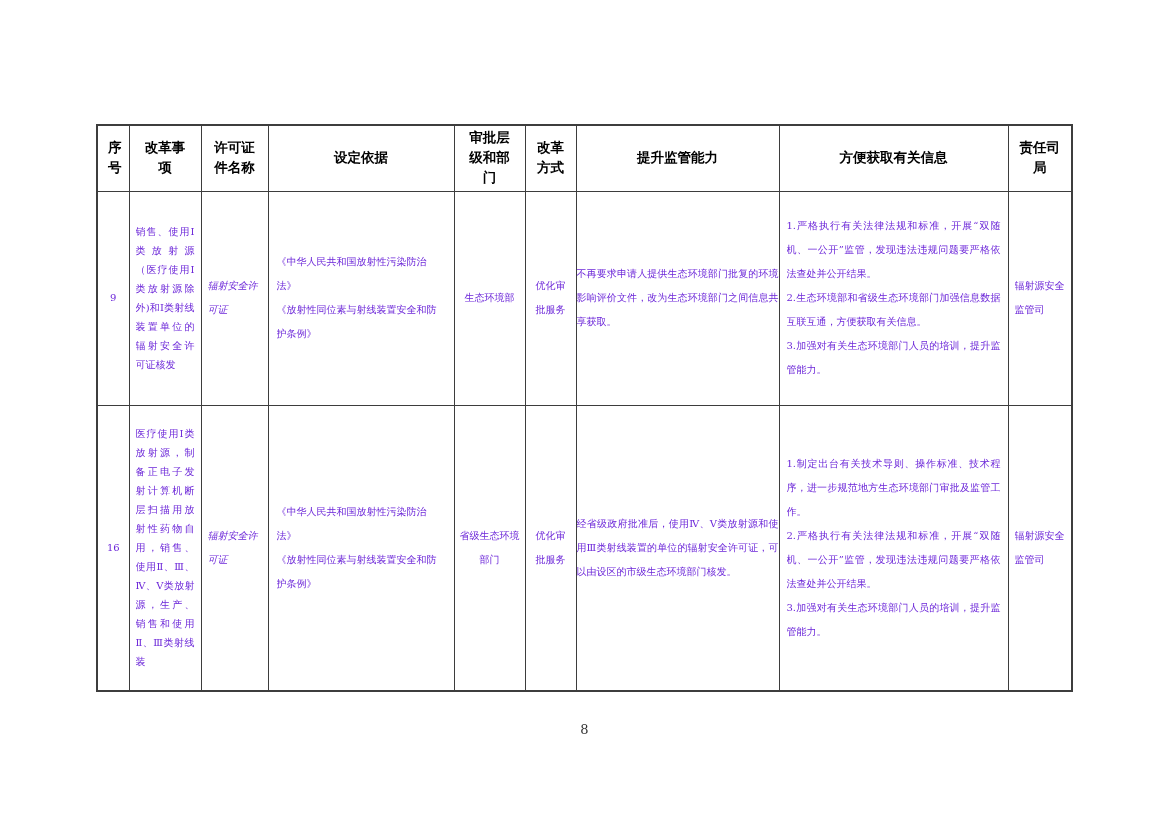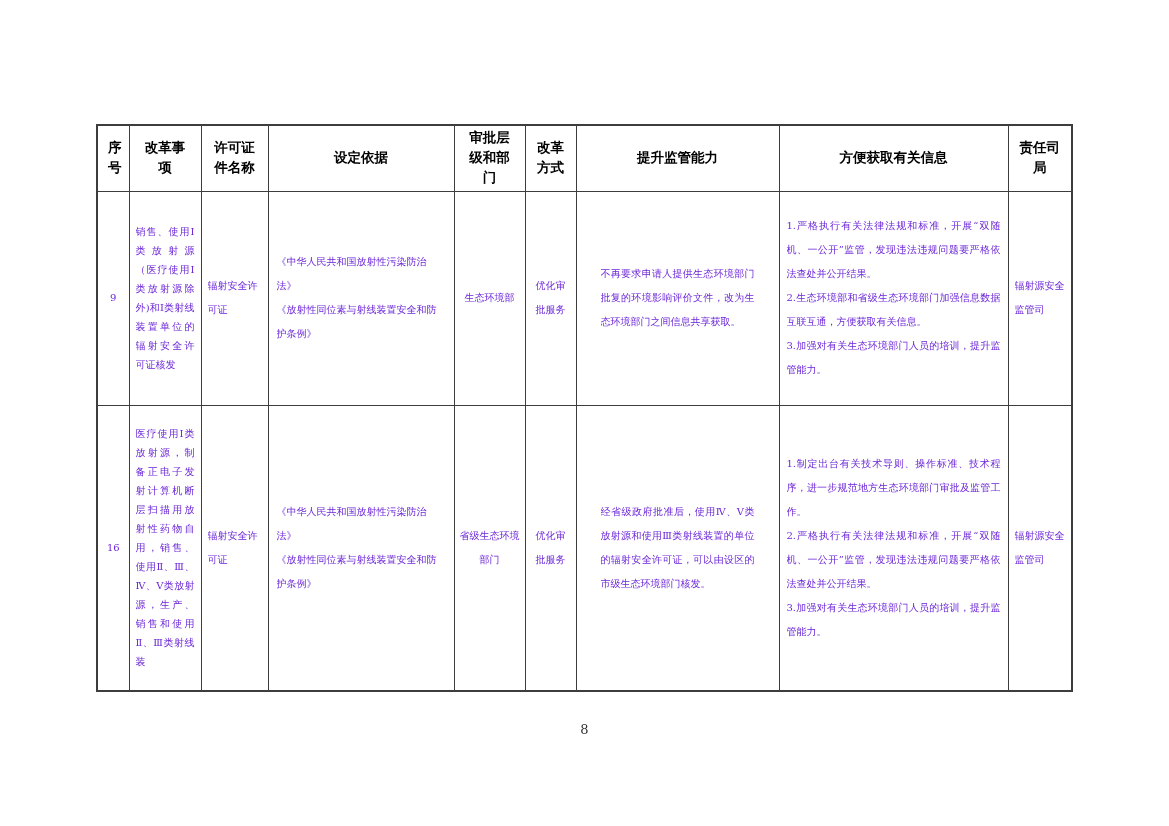--- a/index.html
+++ b/index.html
@@ -48,28 +48,28 @@
   .cell-inner { overflow: hidden; }
   tr.r9 .cell-inner  { max-height: 208px; }
   tr.r10 .cell-inner { max-height: 280px; }
   td.seq { text-align: center; }
   td.reform-item {
     line-height: 19px;
     text-align: justify;
     text-justify: inter-ideograph;
     padding: 2px 6px;
   }
-  td.license { text-align: left; padding: 2px 6px; }
+  td.license { text-align: left; padding: 2px 6px; font-style: italic; }
   td.basis   { text-align: left; padding: 2px 8px; }
   td.dept    { text-align: center; padding: 1px 4px; }
   td.mode    { text-align: center; padding: 0 8px; }
   td.measures {
     text-align: justify;
     text-justify: inter-ideograph;
-    padding: 2px 24px;
+    padding: 2px 0;
   }
   td.supervision {
     text-align: justify;
     text-justify: inter-ideograph;
     padding: 2px 7px;
   }
   td.responsible { text-align: left; padding: 2px 6px; }
   .page-number {
     position: absolute;
     left: 0; top: 722px;

